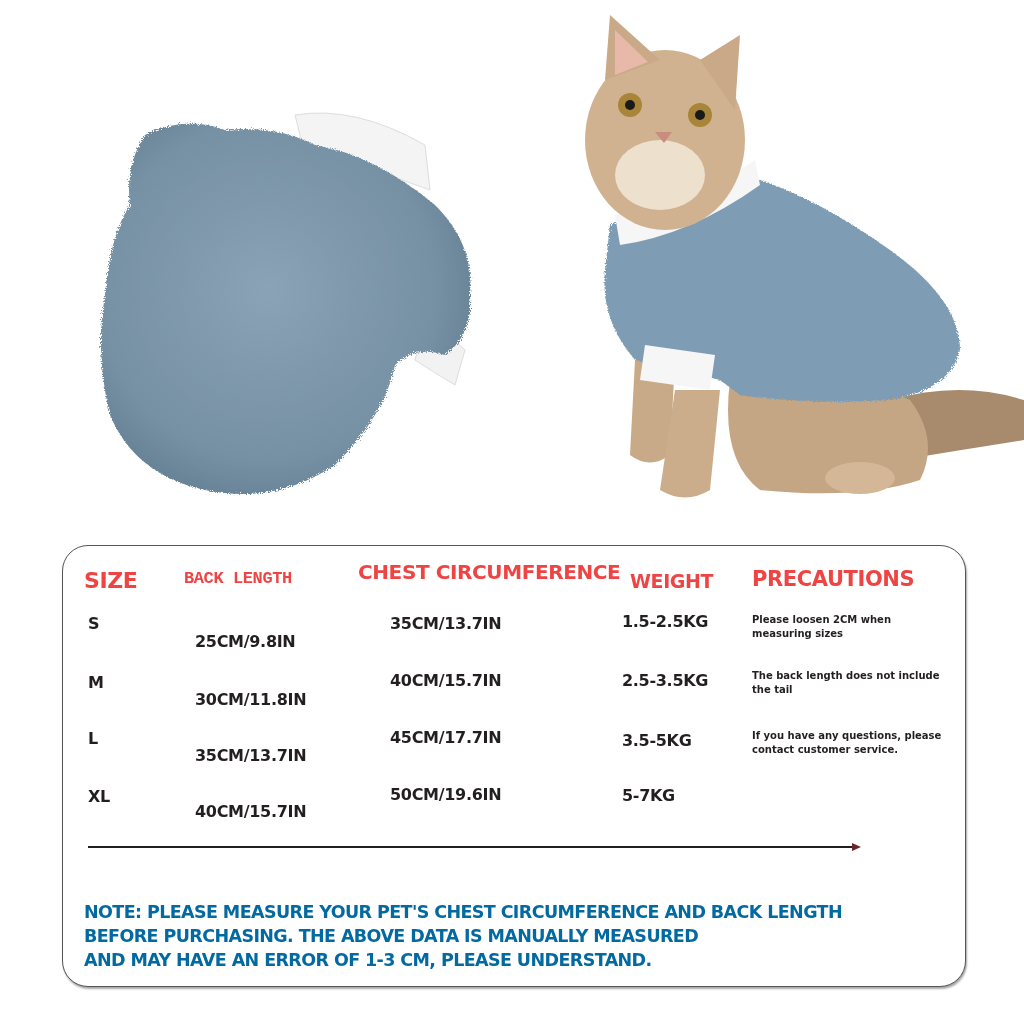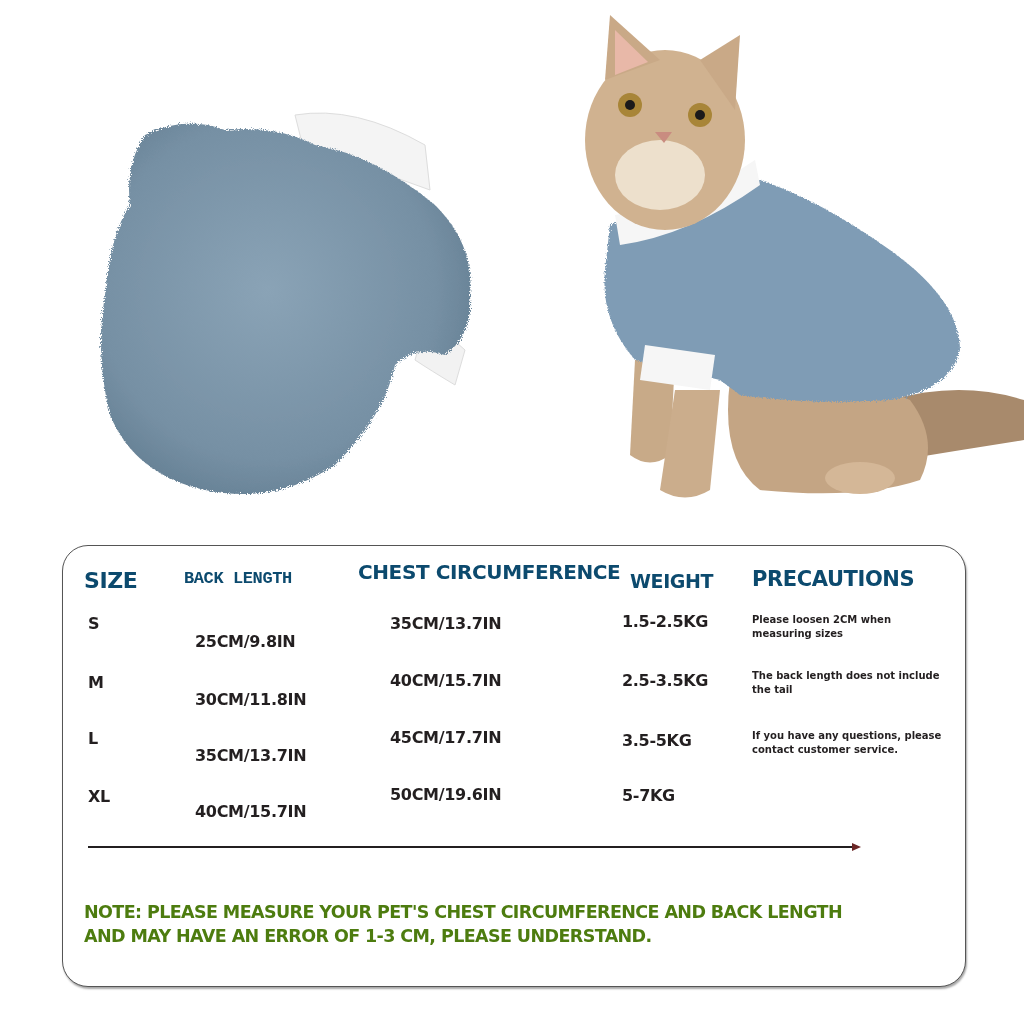--- a/index.html
+++ b/index.html
@@ -7,40 +7,40 @@
          font-family: "DejaVu Sans", "Liberation Sans", sans-serif; color:#231f20; }
 
   
   .sweater { position:absolute; left:95px; top:95px; width:395px; height:410px; }
   .cat { position:absolute; left:560px; top:0; width:464px; height:520px; }
 
   
   .card { position:absolute; left:62px; top:545px; width:902px; height:440px;
           border:1.6px solid #555; border-radius:26px; box-shadow: 1px 2px 2px rgba(0,0,0,0.35); background:#fff; }
 
-  .hdr { position:absolute; top:567px; font-weight:bold; color:#0c4a6e; letter-spacing:-0.4px; white-space:nowrap; }
+  .hdr { position:absolute; top:567px; font-weight:bold; color:#ef4444; letter-spacing:-0.4px; white-space:nowrap; }
   .h-size { left:84px; font-size:22px; top:568px; }
   .h-back { left:184px; font-size:17px; top:569px;font-family:Liberation Mono, monospace; }
   .h-chest { left:346px; font-size:20px; top:560px;margin-left:12px; }
   .h-weight { left:630px; font-size:19px; top:570px; }
   .h-prec { left:752px; font-size:21px; top:567px; }
 
   .cell { position:absolute; font-weight:bold; font-size:16px; white-space:nowrap; letter-spacing:-0.3px; color:#231f20; }
   .c-size { left:88px; }
   .c-back { left:195px;margin-top:15px; }
   .c-chest { left:390px; }
   .c-weight { left:622px; }
   .note-cell { position:absolute; left:752px; font-size:10px; font-weight:bold; line-height:14px; width:190px; color:#231f20; }
 
   .arrow-line { position:absolute; left:88px; top:846px; width:766px; height:1.6px; background:#231f20; }
   .arrow-head { position:absolute; left:852px; top:843px; width:0; height:0;
                 border-left:9px solid #6b2525; border-top:4px solid transparent; border-bottom:4px solid transparent; }
 
   .warning { position:absolute; left:84px; top:900px; width:860px; font-weight:bold; font-size:17.5px; line-height:24px;
-             color:#4d7c0f; letter-spacing:-0.6px; }
+             color:#0369a1; letter-spacing:-0.6px; }
   .warning div { white-space:nowrap; }
 </style>
 </head>
 <body>
 
 <svg class="sweater" viewBox="0 0 395 410">
   <defs>
     <radialGradient id="fleece" cx="45%" cy="45%" r="65%">
       <stop offset="0%" stop-color="#8aa3b6"></stop>
       <stop offset="70%" stop-color="#7690a4"></stop>
@@ -128,14 +128,15 @@
 <div class="cell c-size" style="top:787px">XL</div>
 <div class="cell c-back" style="top:787px">40CM/15.7IN</div>
 <div class="cell c-chest" style="top:785px">50CM/19.6IN</div>
 <div class="cell c-weight" style="top:786px">5-7KG</div>
 
 <div class="arrow-line"></div>
 <div class="arrow-head"></div>
 
 <div class="warning">
   <div>NOTE: PLEASE MEASURE YOUR PET'S CHEST CIRCUMFERENCE AND BACK LENGTH</div>
+  <div>BEFORE PURCHASING. THE ABOVE DATA IS MANUALLY MEASURED</div>
   <div>AND MAY HAVE AN ERROR OF 1-3 CM, PLEASE UNDERSTAND.</div>
 </div>
 
 </body></html>

